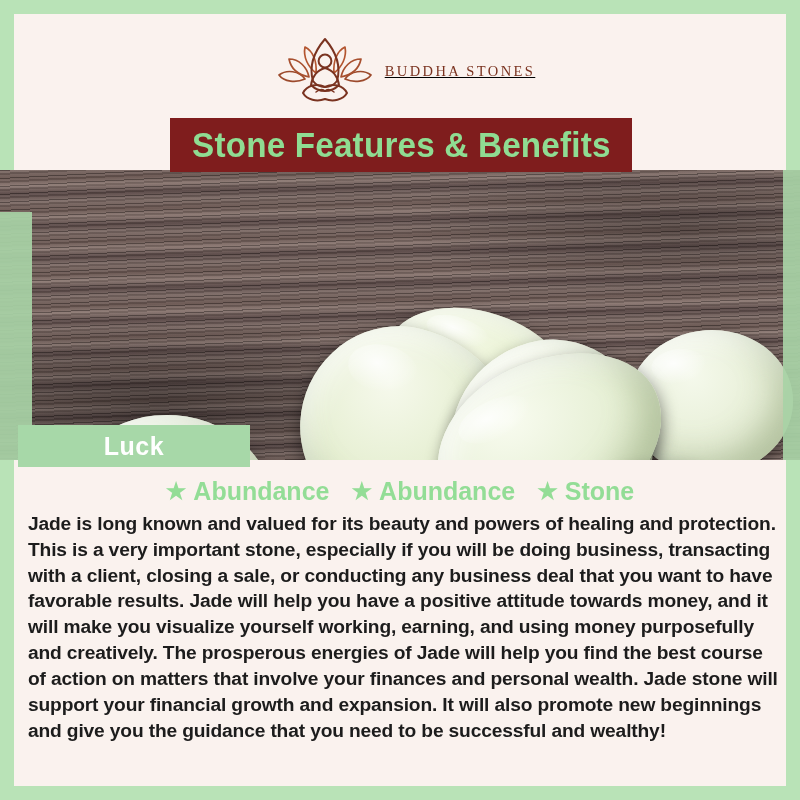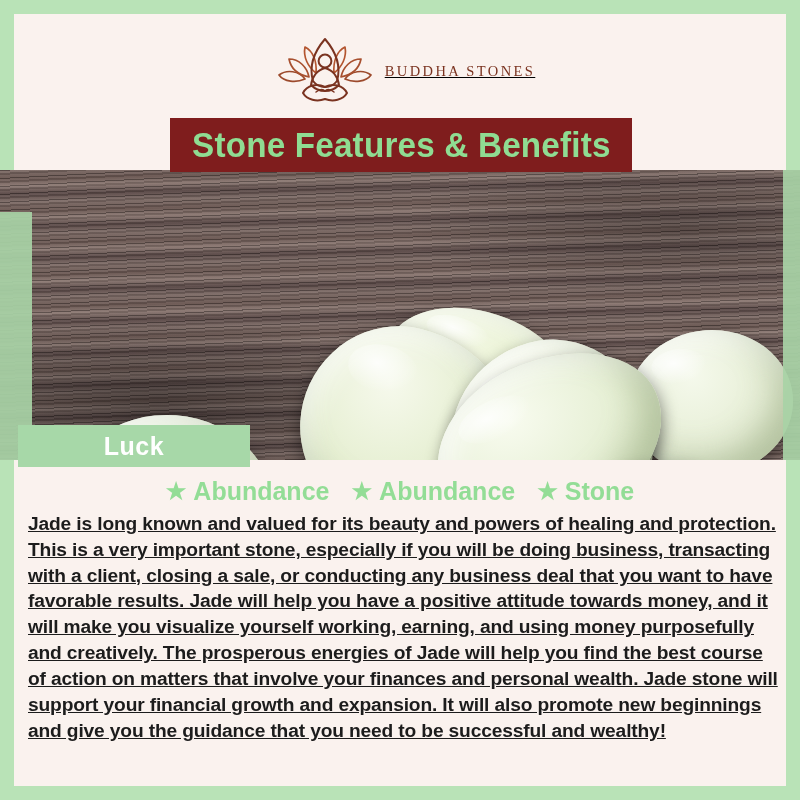--- a/index.html
+++ b/index.html
@@ -256,21 +256,20 @@
   }
   .body-text {
     margin: 5px 0 0 0;
     padding: 0 1px 0 14px;
     font-size: 19.2px;
     font-weight: bold;
     line-height: 1.345;
     color: #1c1c1c;
     text-align: left;
     letter-spacing: -0.15px;
-    text-decoration: underline;
   }
 </style>
 </head>
 <body>
 
 <div class="page">
 
   <div class="frame-green"></div>
   <div class="frame-inner"></div>
 

